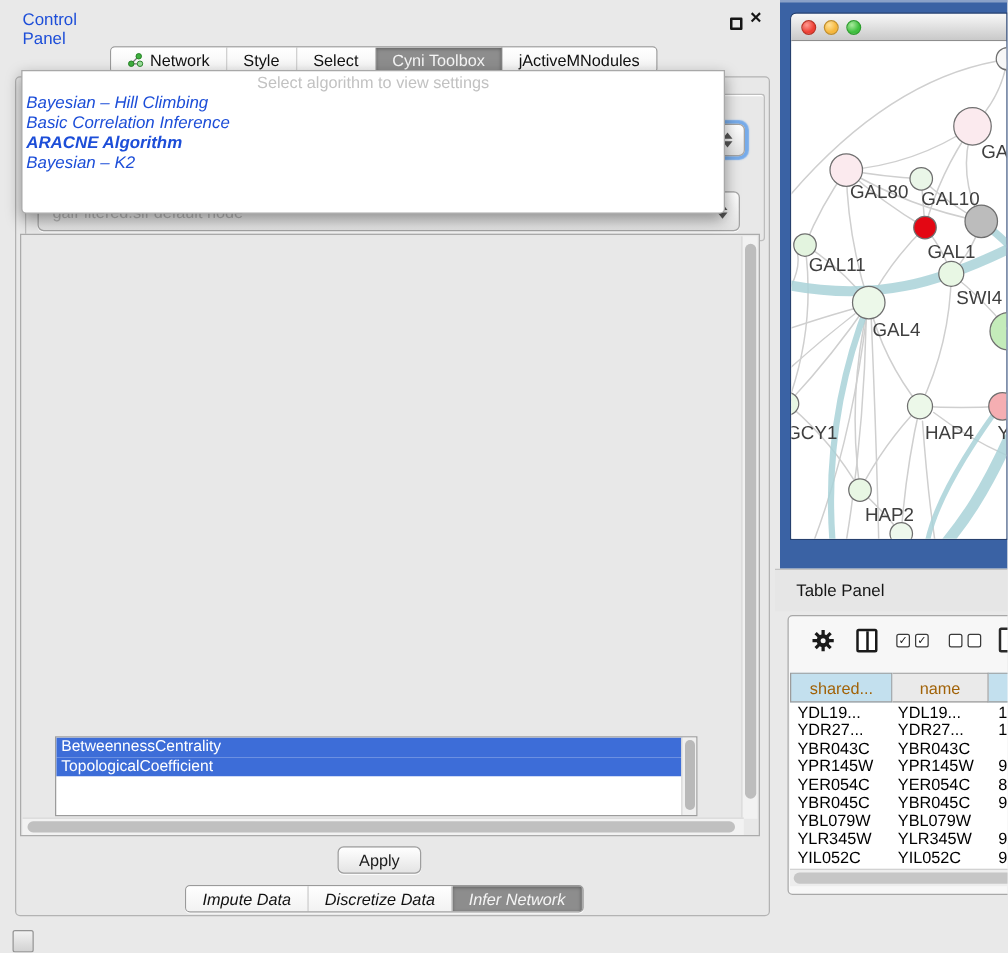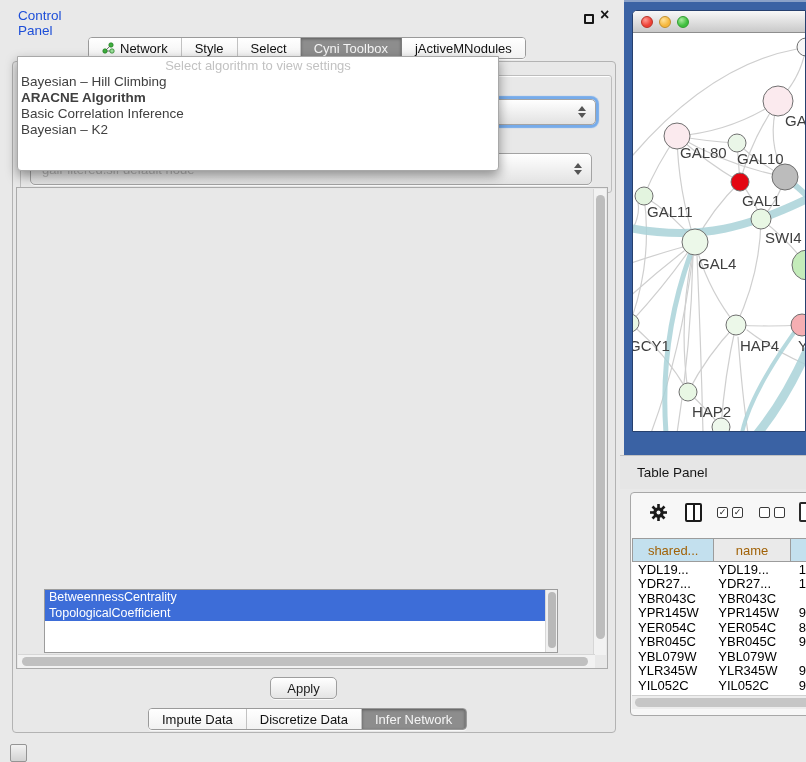--- a/index.html
+++ b/index.html
@@ -12,41 +12,41 @@
   .cp-title { left:18px; top:7px; font-size:13.5px; color:#1d4ed8; }
   .win-float { left:584px; top:13px; width:10px; height:10px; border:2px solid #161616; border-radius:1px; background:transparent; }
   .win-close { left:600px; top:5px; font-size:16px; font-weight:bold; color:#161616; }
 
   
   .seg-bar { display:flex; background:#ffffff; border:1px solid #9a9a9a; border-radius:4px; height:22px; overflow:hidden; box-shadow:0 1px 0 rgba(255,255,255,.7); }
   .seg { display:flex; align-items:center; justify-content:center; padding:0 13px; font-size:13px; color:#111; border-right:1px solid #c2c2c2; white-space:nowrap; background:linear-gradient(#ffffff,#f2f2f2); }
   .seg:last-child { border-right:none; }
   .seg.selected { background:#8d8d8d; color:#f5f5f5; border-right:1px solid #7d7d7d; box-shadow:inset 0 1px 3px rgba(0,0,0,.35); }
   #top-tabs { left:88px; top:36px; }
-  #bottom-tabs { left:148px; top:707px; }
+  #bottom-tabs { left:148px; top:707px;font-style:italic; }
 
   .net-tab-icon { width:13px; height:12px; margin-right:5px; }
 
   
   #content-frame { left:12px; top:60px; width:604px; height:672px; border:1px solid #b3b3b3; border-radius:4px; background:#e8e8e8; }
 
   
   #hidden-group { left:20px; top:74px; width:592px; height:118px; border:1px solid #bdbdbd; border-radius:3px; box-shadow:inset 0 1px 0 #fff; z-index:1; }
   .combo { border:1px solid #a3a3a3; border-radius:5px; background:linear-gradient(#ffffff,#e2e2e2); display:flex; align-items:center; padding:0 26px 0 11px; font-size:13px; color:#111; box-shadow:0 1px 0 rgba(255,255,255,.8); position:absolute; }
   .combo .stepper { position:absolute; right:9px; top:50%; transform:translateY(-50%); display:flex; flex-direction:column; gap:2px; }
   .combo .stepper i { display:block; width:0; height:0; border-left:4px solid transparent; border-right:4px solid transparent; }
   .combo .stepper i.up { border-bottom:5px solid #555; }
   .combo .stepper i.down { border-top:5px solid #555; }
   #combo-hidden-focus { left:100px; top:98px; width:496px; height:26px; z-index:2; box-shadow:0 0 1px 3px rgba(98,160,234,.85); }
   #combo-default-node { left:30px; top:152px; width:562px; height:32px; z-index:2; color:#b9b9b9; }
 
   
-  #algo-popup { left:17px; top:55px; width:482px; height:115px; background:#ffffff; border:1px solid #a8a8a8; border-radius:0 0 4px 4px; box-shadow:0 5px 12px rgba(0,0,0,.4); z-index:50; }
+  #algo-popup { left:17px; top:55px; width:563px; height:115px; background:#ffffff; border:1px solid #a8a8a8; border-radius:0 0 4px 4px; box-shadow:0 5px 12px rgba(0,0,0,.4); z-index:50; }
   .popup-placeholder { height:17px; line-height:17px; text-align:center; color:#c2c2c2; font-size:13px; }
-  .popup-item { height:16px; line-height:16px; padding-left:3px; font-size:13.5px; color:#404040; }
+  .popup-item { height:16px; line-height:16px; padding-left:3px; font-size:13.5px; color:#1d4ed8;font-style:italic; }
   .popup-item.bold { font-weight:bold; }
 
   
   #settings-pane { left:16px; top:186px; width:592px; height:482px; border:1px solid #ababab; background:#e8e8e8; z-index:3; }
   .vscroll { position:absolute; right:1px; top:1px; width:13px; height:466px; background:#f2f2f2; border-left:1px solid #d6d6d6; }
   .vscroll .thumb { position:absolute; left:2px; top:6px; width:9px; height:444px; background:#bdbdbd; border-radius:5px; }
   .hscroll { position:absolute; left:1px; top:466px; width:577px; height:14px; background:#f2f2f2; border-top:1px solid #d6d6d6; }
   .hscroll .thumb { position:absolute; top:2px; left:4px; width:566px; height:9px; background:#c0c0c0; border-radius:5px; }
 
   .groupbox { position:absolute; border:1px solid #b0b0b0; border-radius:3px; box-shadow:inset 0 1px 0 rgba(255,255,255,.7); }
@@ -188,22 +188,22 @@
     <span>galFiltered.sif default node</span>
     <span class="stepper">
         <i class="up"></i>
         <i class="down"></i>
       </span>
   </div>
 
   <div class="abs" id="algo-popup">
     <div class="popup-placeholder">Select algorithm to view settings</div>
     <div class="popup-item">Bayesian – Hill Climbing</div>
+    <div class="popup-item">Basic Correlation Inference</div>
     <div class="popup-item bold">ARACNE Algorithm</div>
-    <div class="popup-item">Basic Correlation Inference</div>
     <div class="popup-item">Bayesian – K2</div>
   </div>
 
   <div class="abs" id="settings-pane">
     <div class="vscroll">
         <div class="thumb"></div>
       </div>
     <div class="hscroll">
         <div class="thumb"></div>
       </div>

